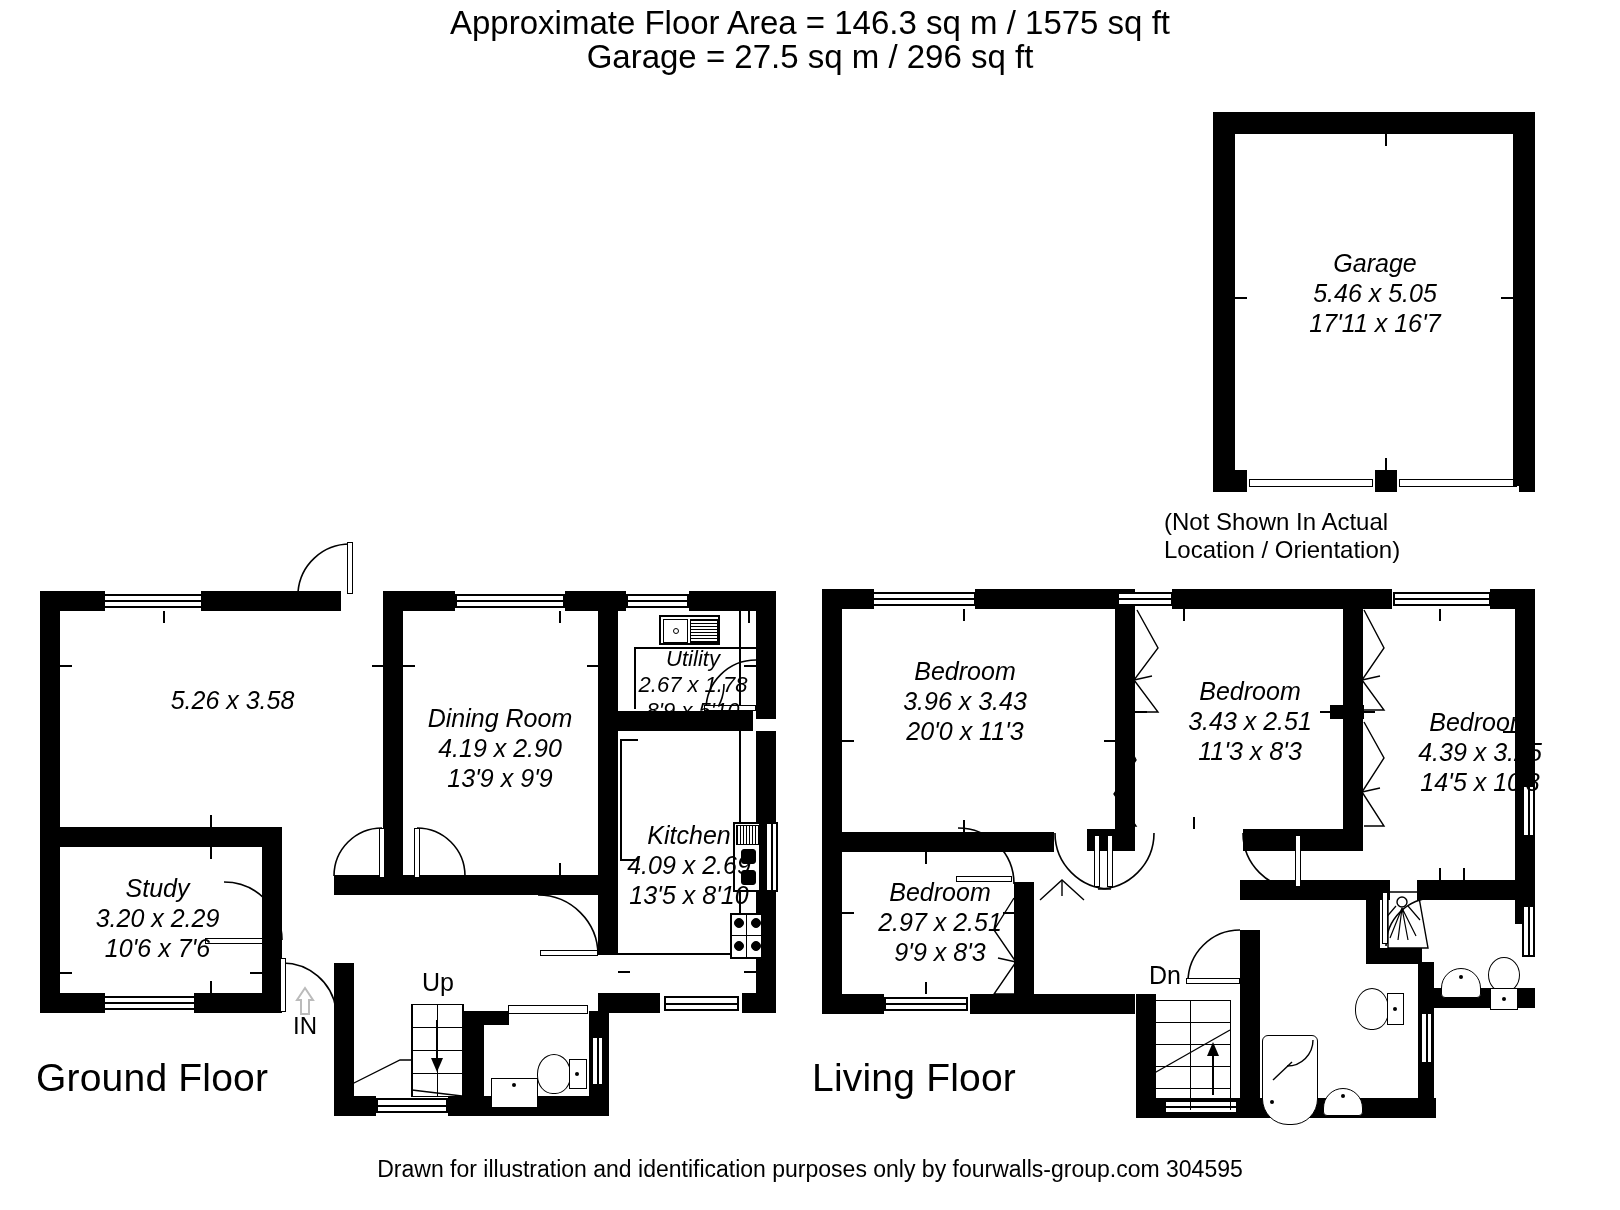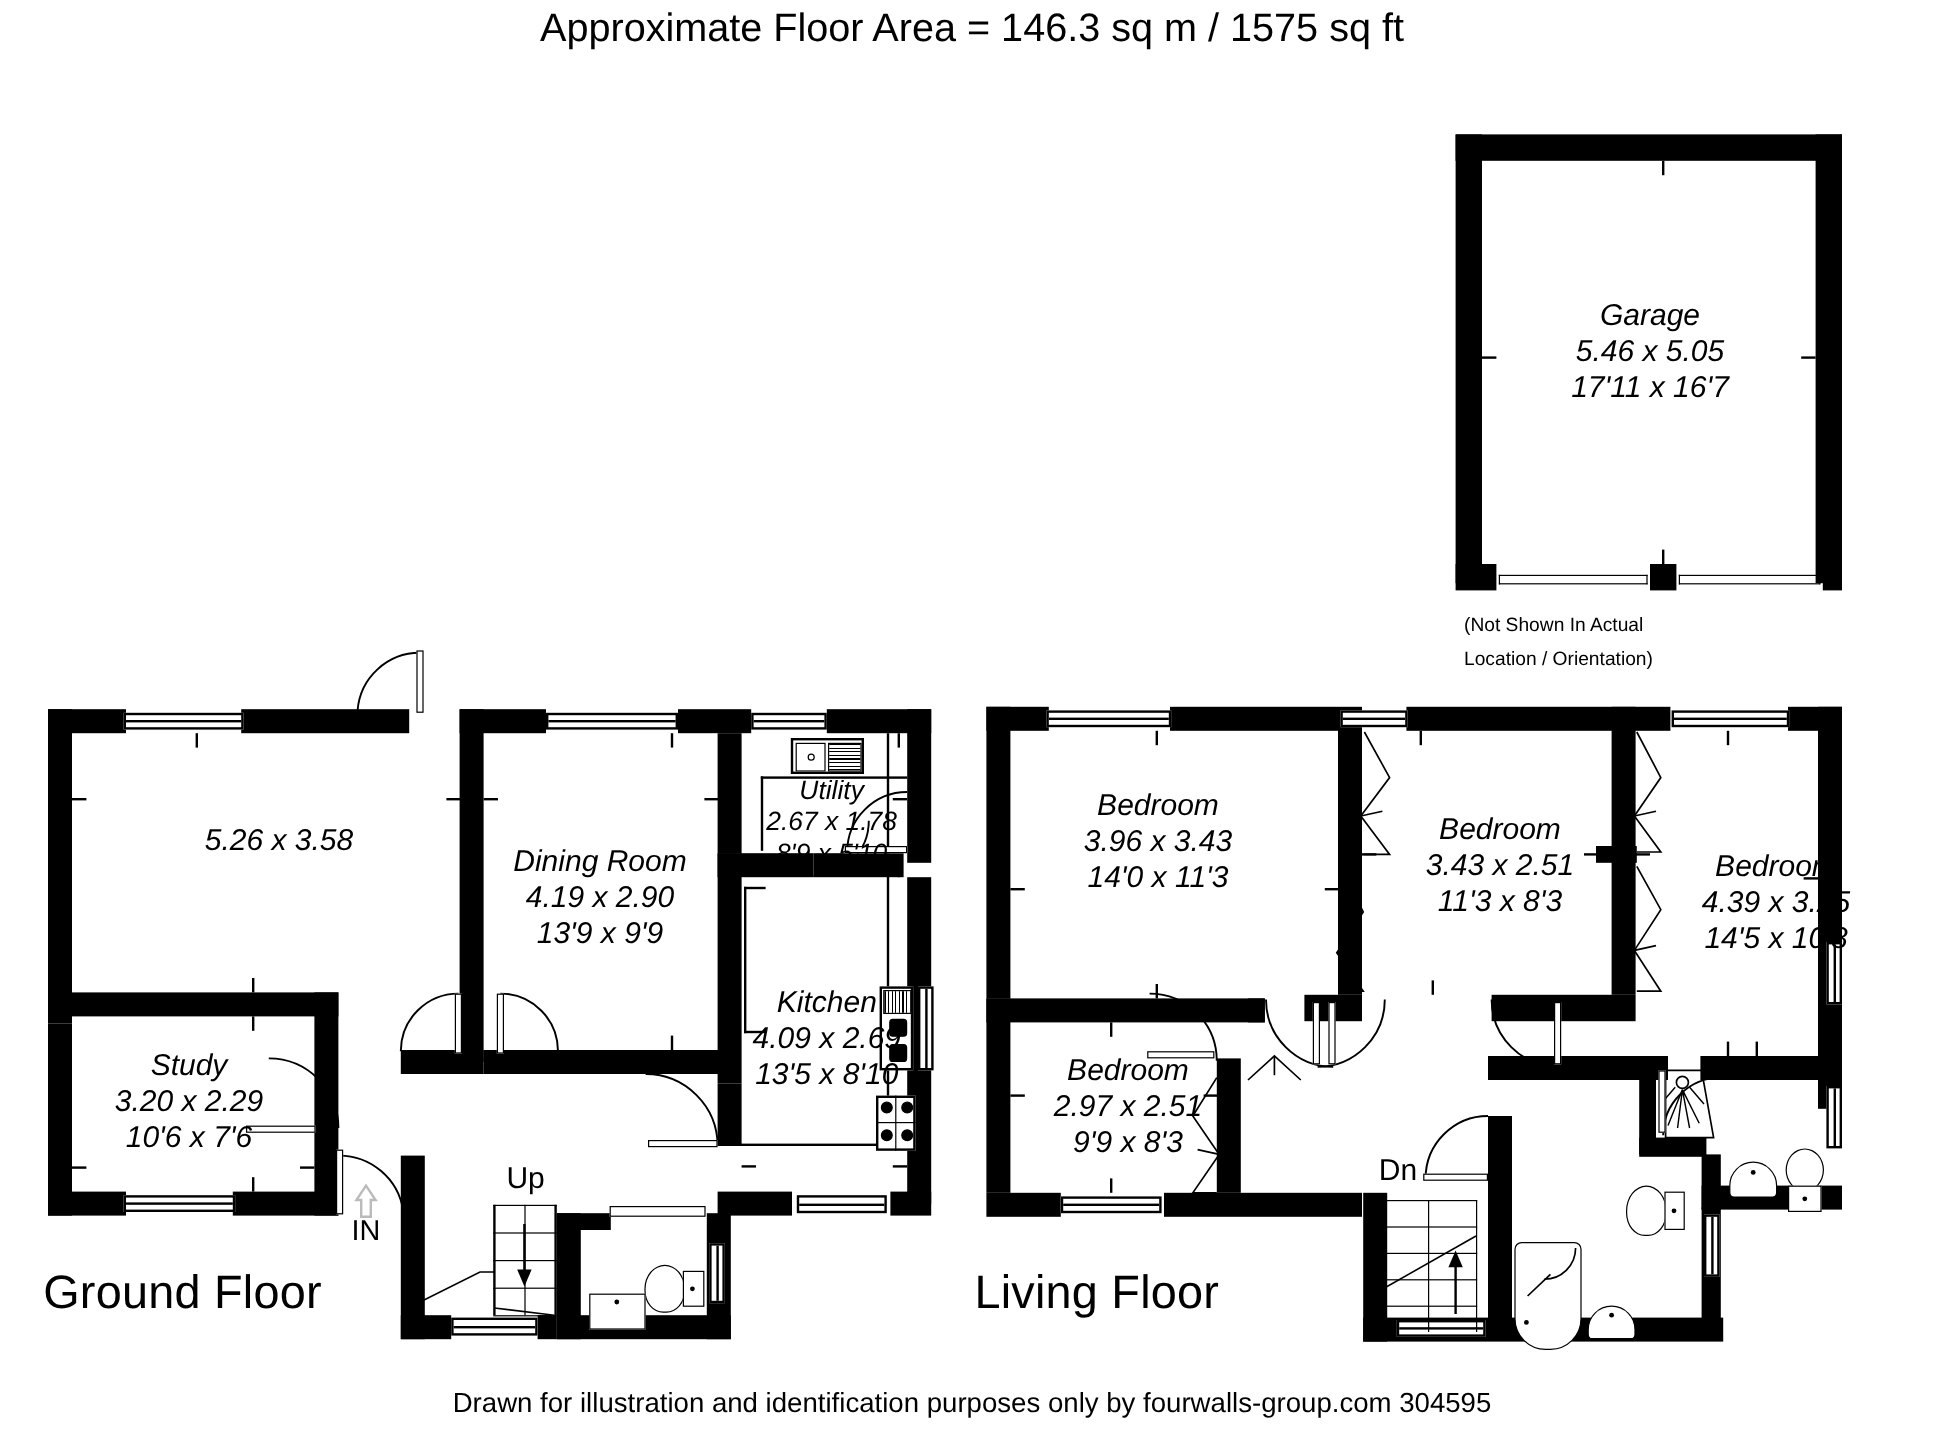--- a/index.html
+++ b/index.html
@@ -10,21 +10,21 @@
   #header{position:absolute;left:0;top:6px;width:1620px;text-align:center;}
   #header div{font-size:33px;line-height:34px;}
 
   .floor-label{position:absolute;font-size:39px;letter-spacing:.2px;}
   #ground-floor-label{left:36px;top:1056px;}
   #first-floor-label{left:812px;top:1056px;}
 
   #footer{position:absolute;left:0;top:1156px;width:1620px;text-align:center;
           font-size:23px;}
 
-  #garage-note{position:absolute;left:1220px;top:508px;font-size:16px;line-height:28px;}
+  #garage-note{position:absolute;left:1164px;top:508px;font-size:24px;line-height:28px;}
 
   .rlabel{position:absolute;text-align:center;font-size:25px;line-height:30px;
           white-space:nowrap;}
   .rlabel .ln{display:block;font-style:italic;}
 
   
   .w{position:absolute;background:#000;}          
   .th{position:absolute;background:#000;}         
   .win{position:absolute;background:#fff;border:2px solid #000;box-sizing:border-box;}
   .win::after{content:"";position:absolute;left:0;right:0;top:50%;height:2px;
@@ -37,20 +37,21 @@
   .tick{position:absolute;background:#000;}
   .cab{position:absolute;border:2px solid #000;box-sizing:border-box;background:#fff;}
   .cabline{position:absolute;background:#000;}
   .fix{position:absolute;box-sizing:border-box;}
 </style>
 </head>
 <body>
 
 <div id="header">
   <div>Approximate Floor Area = 146.3 sq m / 1575 sq ft</div>
+  <div>Garage = 27.5 sq m / 296 sq ft</div>
 </div>
 
 <div>
 
   <div class="w" style="left:1213px;top:112px;width:322px;height:22px;"></div>
   <div class="w" style="left:1213px;top:112px;width:22px;height:374px;"></div>
   <div class="w" style="left:1513px;top:112px;width:22px;height:374px;"></div>
 
   <div class="w" style="left:1213px;top:470px;width:34px;height:22px;"></div>
   <div class="w" style="left:1375px;top:470px;width:22px;height:22px;"></div>
@@ -383,21 +384,21 @@
   <div class="tick" style="left:1439px;top:868px;width:2px;height:12px;"></div>
   <div class="tick" style="left:842px;top:912px;width:12px;height:2px;"></div>
   <div class="tick" style="left:1003px;top:912px;width:12px;height:2px;"></div>
   <div class="tick" style="left:925px;top:852px;width:2px;height:12px;"></div>
   <div class="tick" style="left:925px;top:982px;width:2px;height:12px;"></div>
   <div class="tick" style="left:1463px;top:868px;width:2px;height:12px;"></div>
 
   <div class="rlabel" style="left:855px;top:656px;width:220px;">
     <span class="ln">Bedroom</span>
     <span class="ln">3.96 x 3.43</span>
-    <span class="ln">14'0 x 11'3</span>
+    <span class="ln">20'0 x 11'3</span>
   </div>
   <div class="rlabel" style="left:1155px;top:676px;width:190px;">
     <span class="ln">Bedroom</span>
     <span class="ln">3.43 x 2.51</span>
     <span class="ln">11'3 x 8'3</span>
   </div>
   <div class="rlabel" style="left:1380px;top:707px;width:200px;">
     <span class="ln">Bedroom</span>
     <span class="ln">4.39 x 3.25</span>
     <span class="ln">14'5 x 10'8</span>

